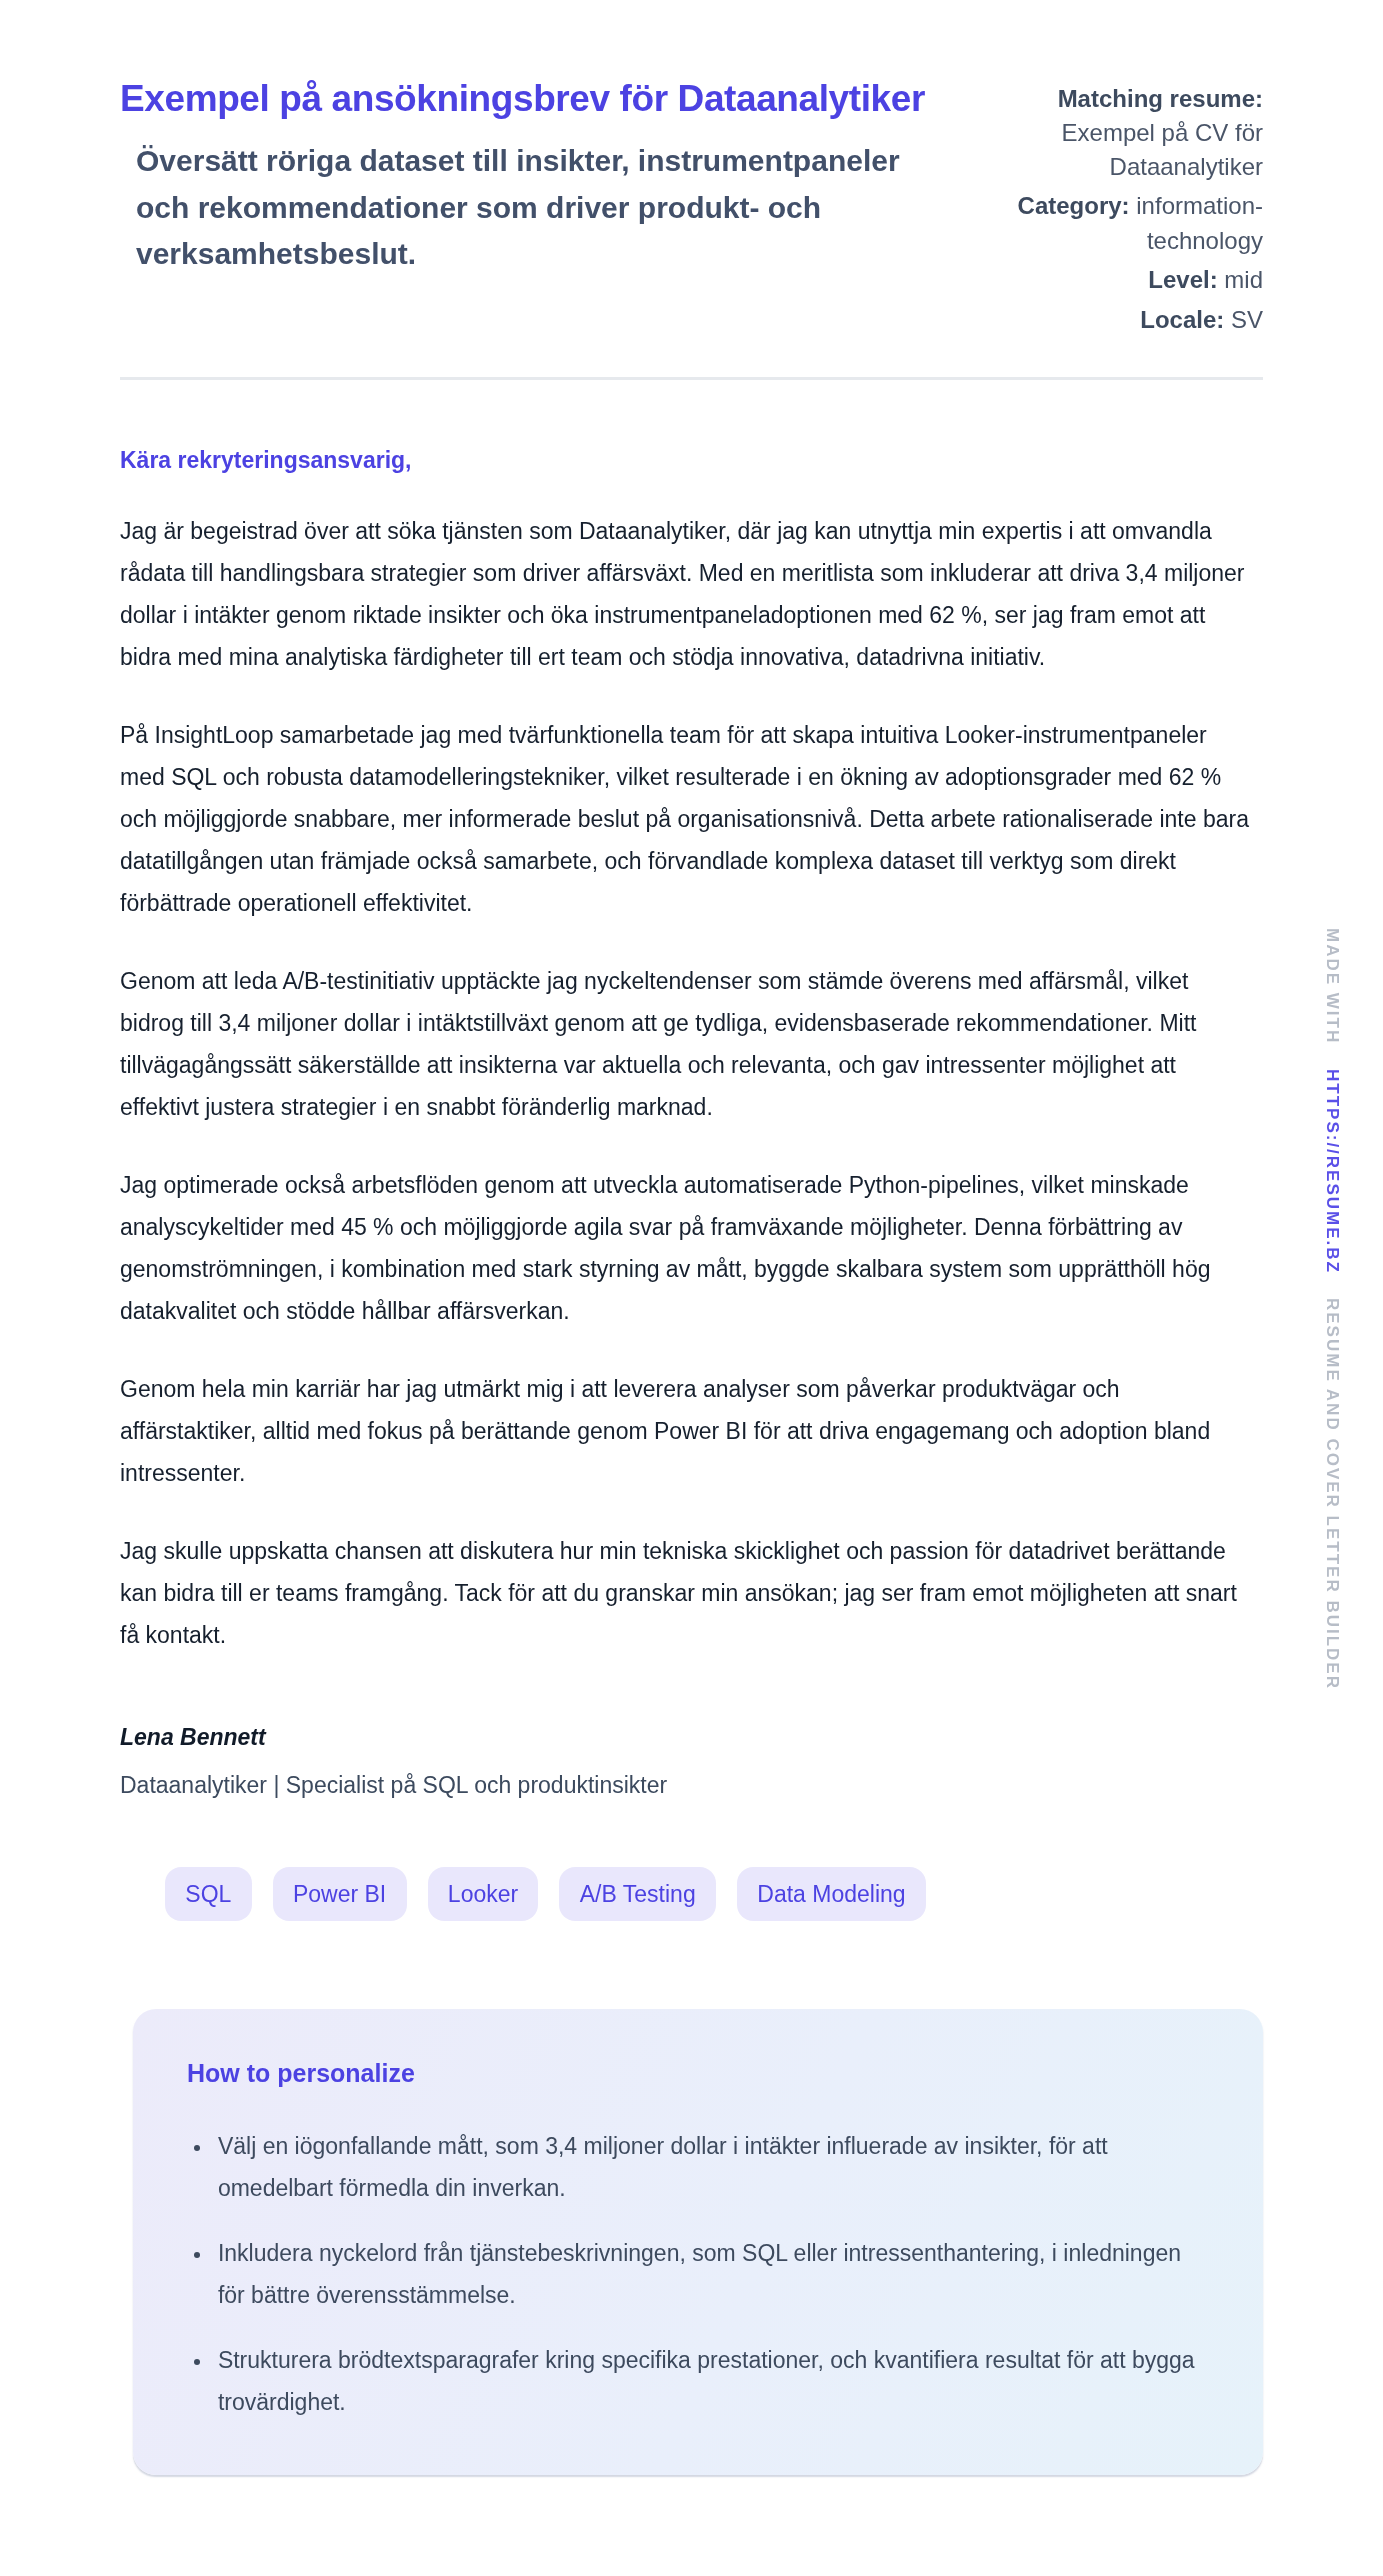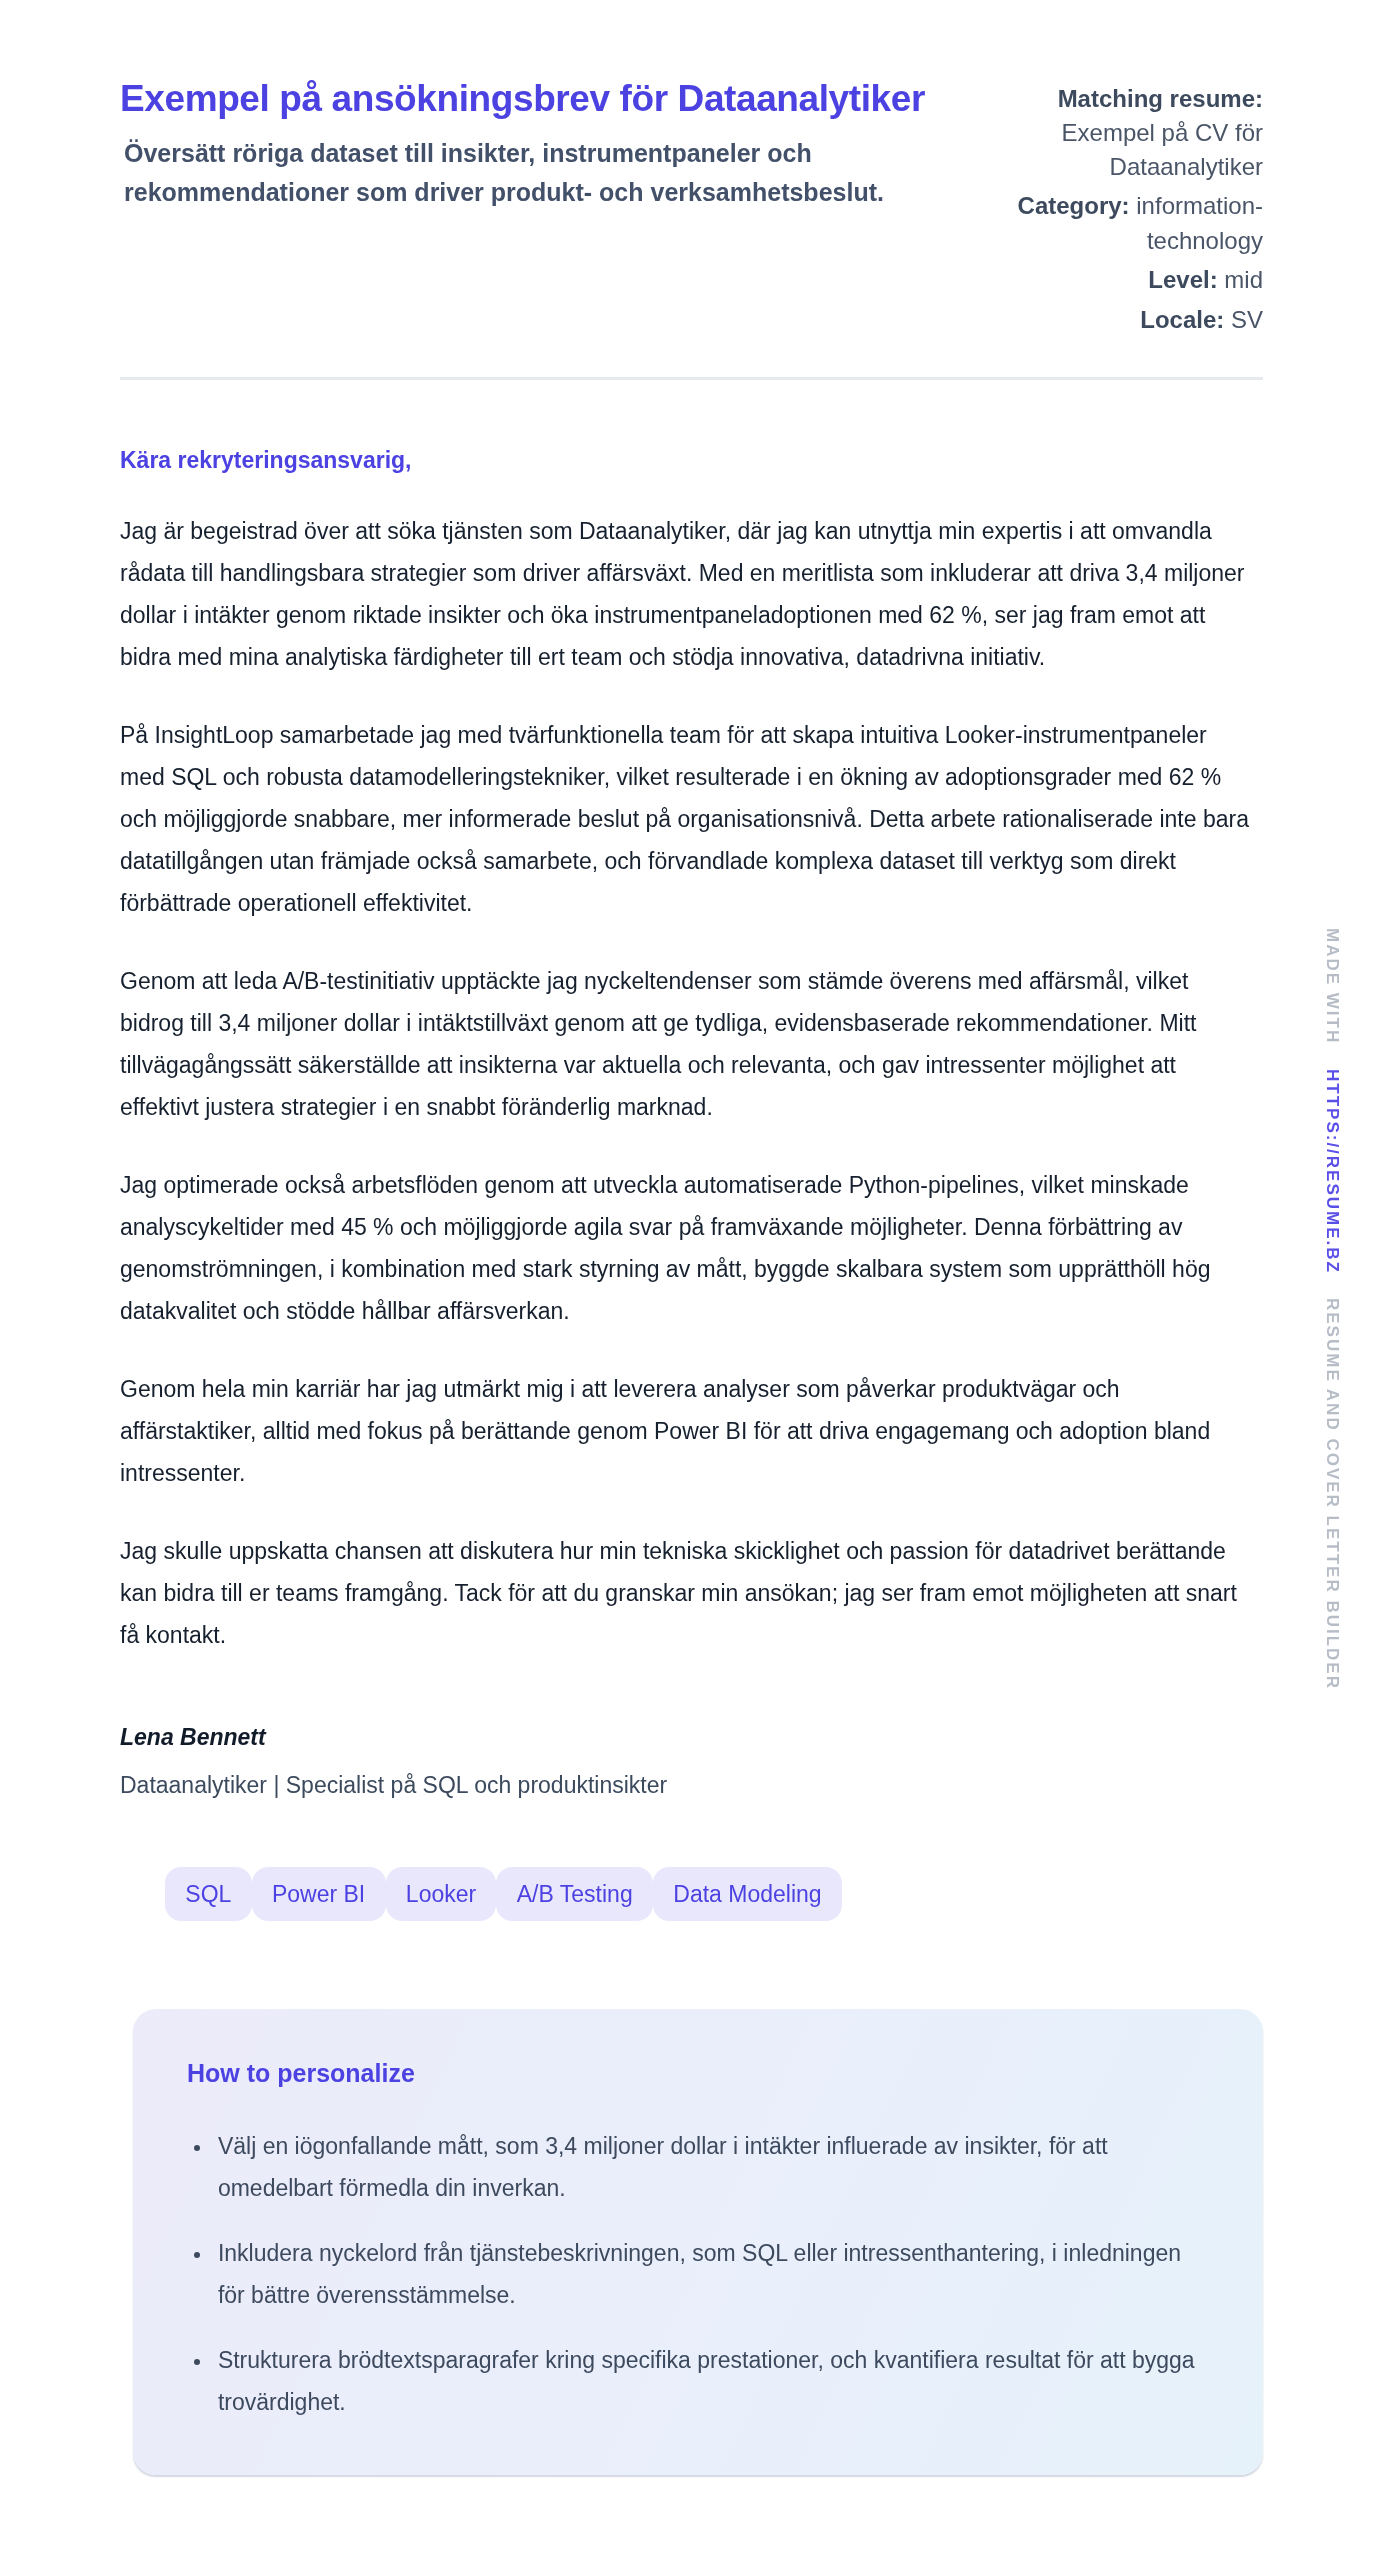--- a/index.html
+++ b/index.html
@@ -28,22 +28,22 @@
   .header-left { flex: 1 1 auto; max-width: 944px; }
   .page-title {
     margin: 0 0 11.4px 0;
     font-size: 37px;
     line-height: 1.28;
     font-weight: bold;
     letter-spacing: -0.4px;
     color: #4c42e2;
   }
   .page-subtitle {
-    margin: 4px;
-    font-size: 25px;
+    margin: 16px;
+    font-size: 30px;
     line-height: 1.55;
     font-weight: bold;
     color: #42506a;
     max-width: 862px;
   }
   .meta {
     flex: 0 0 auto;
     width: 273px;
     text-align: right;
     font-size: 24px;
@@ -86,20 +86,21 @@
   .signature-role {
     margin: 21px 0 0 0;
     font-size: 23px;
     color: #3c4a5e;
   }
 
   
   .tags {
     display: flex;
     flex-wrap: wrap;
+    gap: 21px;
     margin-top: 68px;
     padding-left: 45px;
   }
   .tag {
     background: #e9e7fc;
     color: #4c42e2;
     font-size: 23px;
     line-height: 1;
     padding: 15.5px 20.3px;
     border-radius: 16.3px;

